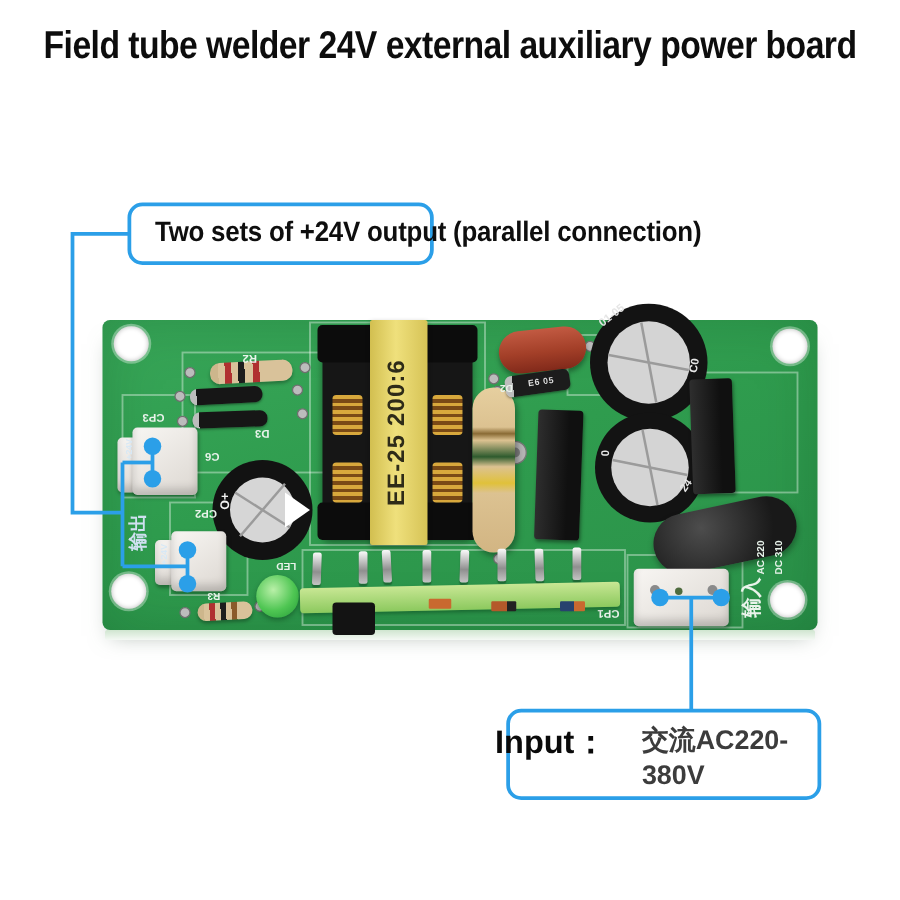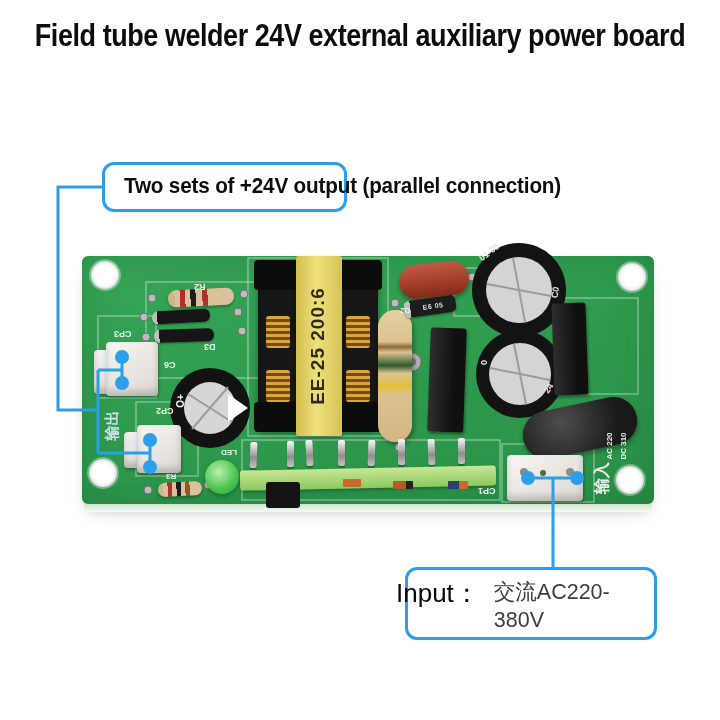--- a/index.html
+++ b/index.html
@@ -5,22 +5,22 @@
   html,body{margin:0;padding:0;background:#ffffff;}
   .stage{position:relative;width:720px;height:720px;background:#ffffff;overflow:hidden;
          font-family:"Liberation Sans",sans-serif;}
   .abs{position:absolute;}
   .title{position:absolute;top:18px;left:50%;white-space:nowrap;font-size:31px;font-weight:bold;
          color:#0d0d0d;letter-spacing:-0.5px;transform:translateX(-50%) scaleX(0.87);}
   .callout-box{position:absolute;background:#ffffff;border:3px solid #2b9fe8;border-radius:12px;box-sizing:border-box;}
   .callout1-text{position:absolute;left:124px;top:173px;font-size:22.5px;font-weight:bold;color:#0e0e0e;
          white-space:nowrap;letter-spacing:-0.2px;transform:scaleX(0.92);transform-origin:left top;z-index:45;}
   .input-inner{display:flex;align-items:flex-start;padding:9px 8px 6px 0;}
-  .input-label{font-size:26px;font-weight:normal;color:#0a0a0a;position:relative;left:-12px;margin-right:2px;line-height:1.1;}
-  .input-lines{font-size:21.5px;font-weight:normal;color:#3c3c3c;line-height:1.28;}
+  .input-label{font-size:26px;font-weight:bold;color:#0a0a0a;position:relative;left:-12px;margin-right:16px;line-height:1.1;}
+  .input-lines{font-size:21.5px;font-weight:bold;color:#3c3c3c;line-height:1.28;}
   
   .board{position:absolute;left:82px;top:256px;width:572px;height:248px;border-radius:6px;
          background:linear-gradient(165deg,#38a759 0%,#2f9c4e 45%,#2a9149 100%);
          box-shadow:inset 0 0 46px rgba(0,60,20,.22), 0 12px 16px -7px rgba(110,130,115,.55);}
   .board-edge{position:absolute;left:84px;top:504px;width:568px;height:8px;border-radius:2px;
          background:linear-gradient(180deg,#cfe5cf,#f4f9f4);}
   .hole{position:absolute;width:28px;height:28px;border-radius:50%;background:#ffffff;
          box-shadow:inset 0 0 4px rgba(0,0,0,.28), 0 0 0 2px rgba(255,255,255,.35);}
   .txt{position:absolute;color:#e9f3eb;font-weight:bold;white-space:nowrap;line-height:1;}
   .conn{position:absolute;background:linear-gradient(145deg,#f8f6f3,#dcd7d1);border-radius:4px;

